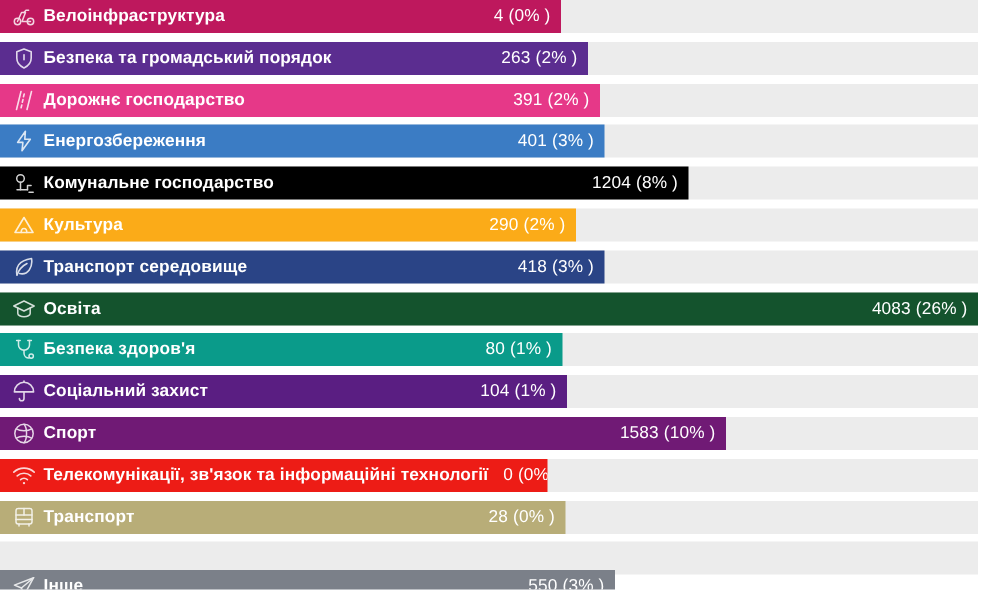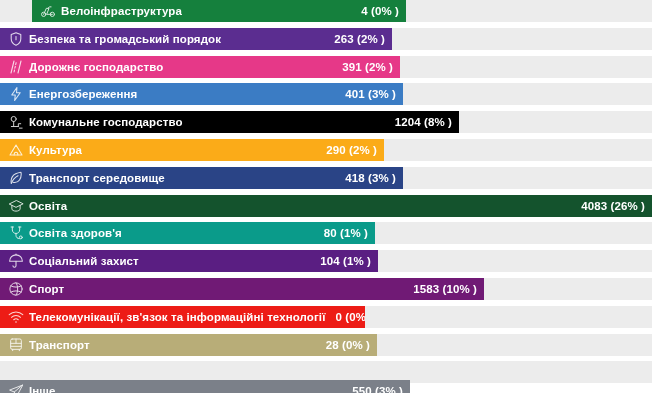--- a/index.html
+++ b/index.html
@@ -65,33 +65,33 @@
     font-size: 11.5px;
     font-weight: bold;
     letter-spacing: 0.1px;
     line-height: 22px;
   }
   .bar-value {
     margin-left: auto;
     flex: 0 0 auto;
     color: #ffffff;
     font-size: 11.5px;
-    font-weight: bold;
+    font-weight: normal;
     letter-spacing: 0.1px;
     line-height: 22px;
     padding-left: 10px;
   }
 </style>
 </head>
 <body>
 
 <div id="chart">
     <div class="bar-row">
       <div class="track"></div>
-      <div class="bar" style="width: 374px; background: #15803d; margin-left: 32px;">
+      <div class="bar" style="width: 374px; background: #be185d;">
         <span class="bar-icon">
           <svg width="16" height="16" viewBox="0 0 24 24" fill="none" stroke="#fff" stroke-width="1.5" stroke-linecap="round" stroke-linejoin="round">
             <circle cx="5.5" cy="17" r="3.2"></circle>
             <circle cx="18.5" cy="17" r="3.2"></circle>
             <path d="M5.5 17l4-9h4l-3.5 9h8.5"></path>
             <path d="M12 8l2-2.2h2.6"></path>
           </svg>
         </span>
         <span class="bar-label">Велоінфраструктура</span>
         <span class="bar-value">4 (0% )</span>
@@ -195,21 +195,21 @@
       <div class="track"></div>
       <div class="bar" style="width: 375px; background: rgb(10, 155, 138);">
         <span class="bar-icon">
           <svg width="16" height="16" viewBox="0 0 24 24" fill="none" stroke="#fff" stroke-width="1.5" stroke-linecap="round" stroke-linejoin="round">
             <path d="M6.5 3v4.4c0 2.9 2.4 5.3 5.5 5.3s5.5-2.4 5.5-5.3V3"></path>
             <path d="M4.6 3h3.6M15.8 3h3.6"></path>
             <path d="M12 12.7v3.1c0 2.6 2.2 4.7 4.9 4.7"></path>
             <circle cx="19.2" cy="18.6" r="2.2"></circle>
           </svg>
         </span>
-        <span class="bar-label">Освіта здоров'я</span>
+        <span class="bar-label">Безпека здоров'я</span>
         <span class="bar-value">80 (1% )</span>
       </div>
     </div>
     <div class="bar-row">
       <div class="track"></div>
       <div class="bar" style="width: 378px; background: rgb(90, 30, 130);">
         <span class="bar-icon">
           <svg width="16" height="16" viewBox="0 0 24 24" fill="none" stroke="#fff" stroke-width="1.6" stroke-linecap="round" stroke-linejoin="round">
             <path d="M2.4 12.4a9.6 9.6 0 0 1 19.2 0z"></path>
             <path d="M12 12.4v6.6a2.3 2.3 0 0 1-4.6 0"></path>

